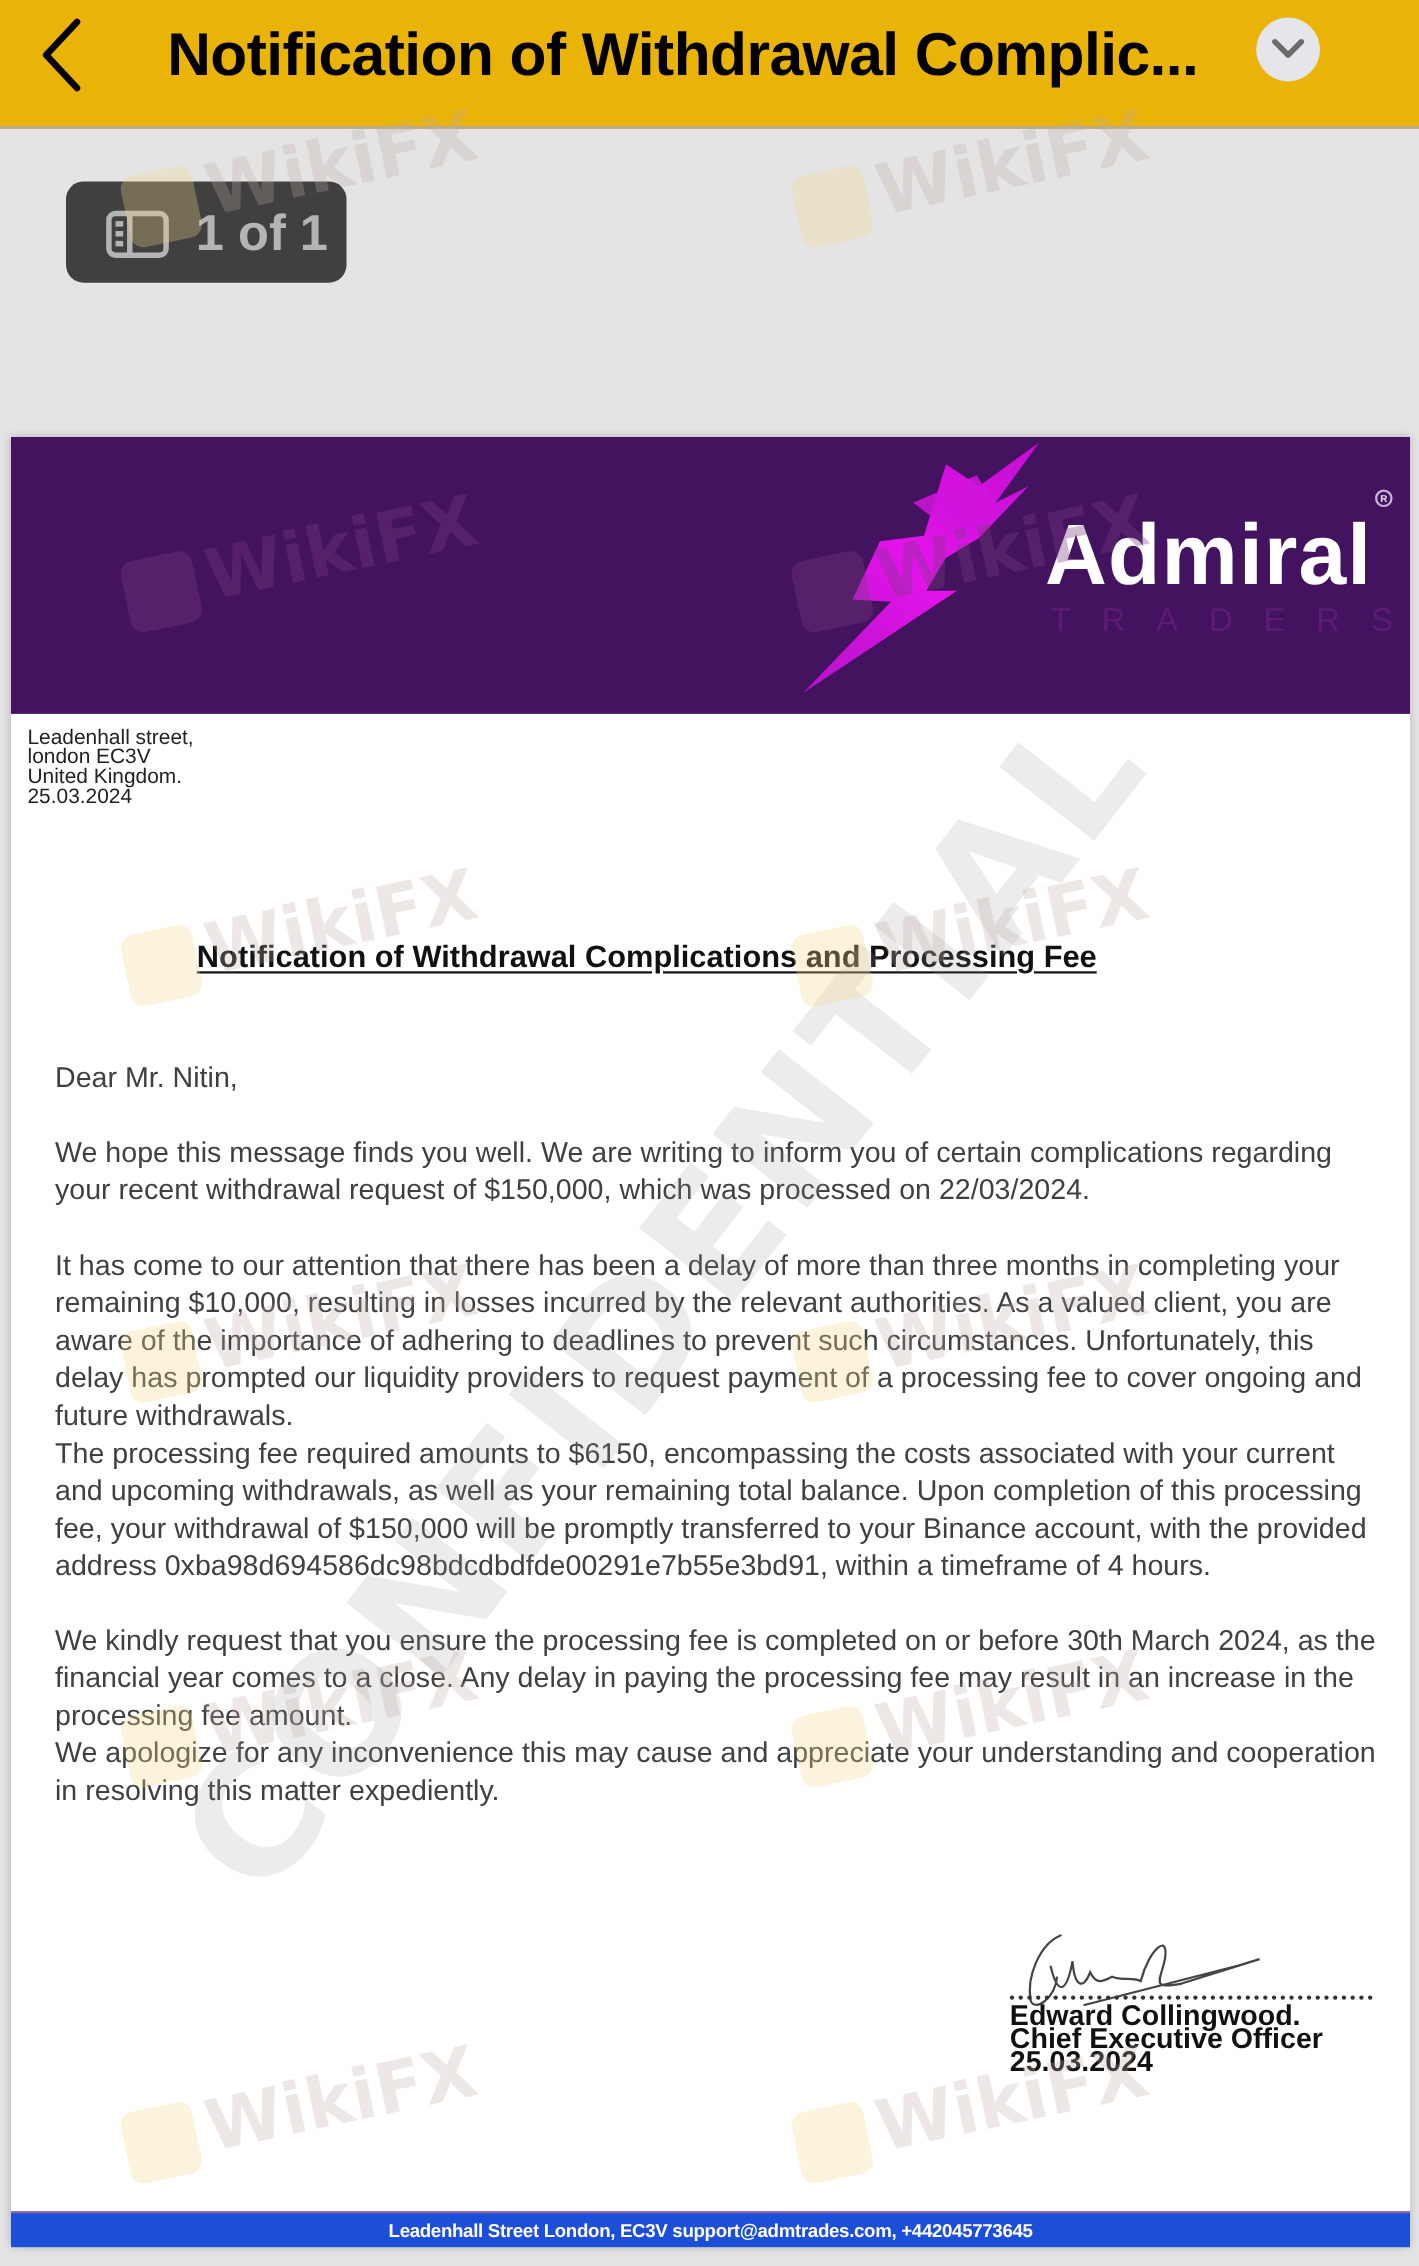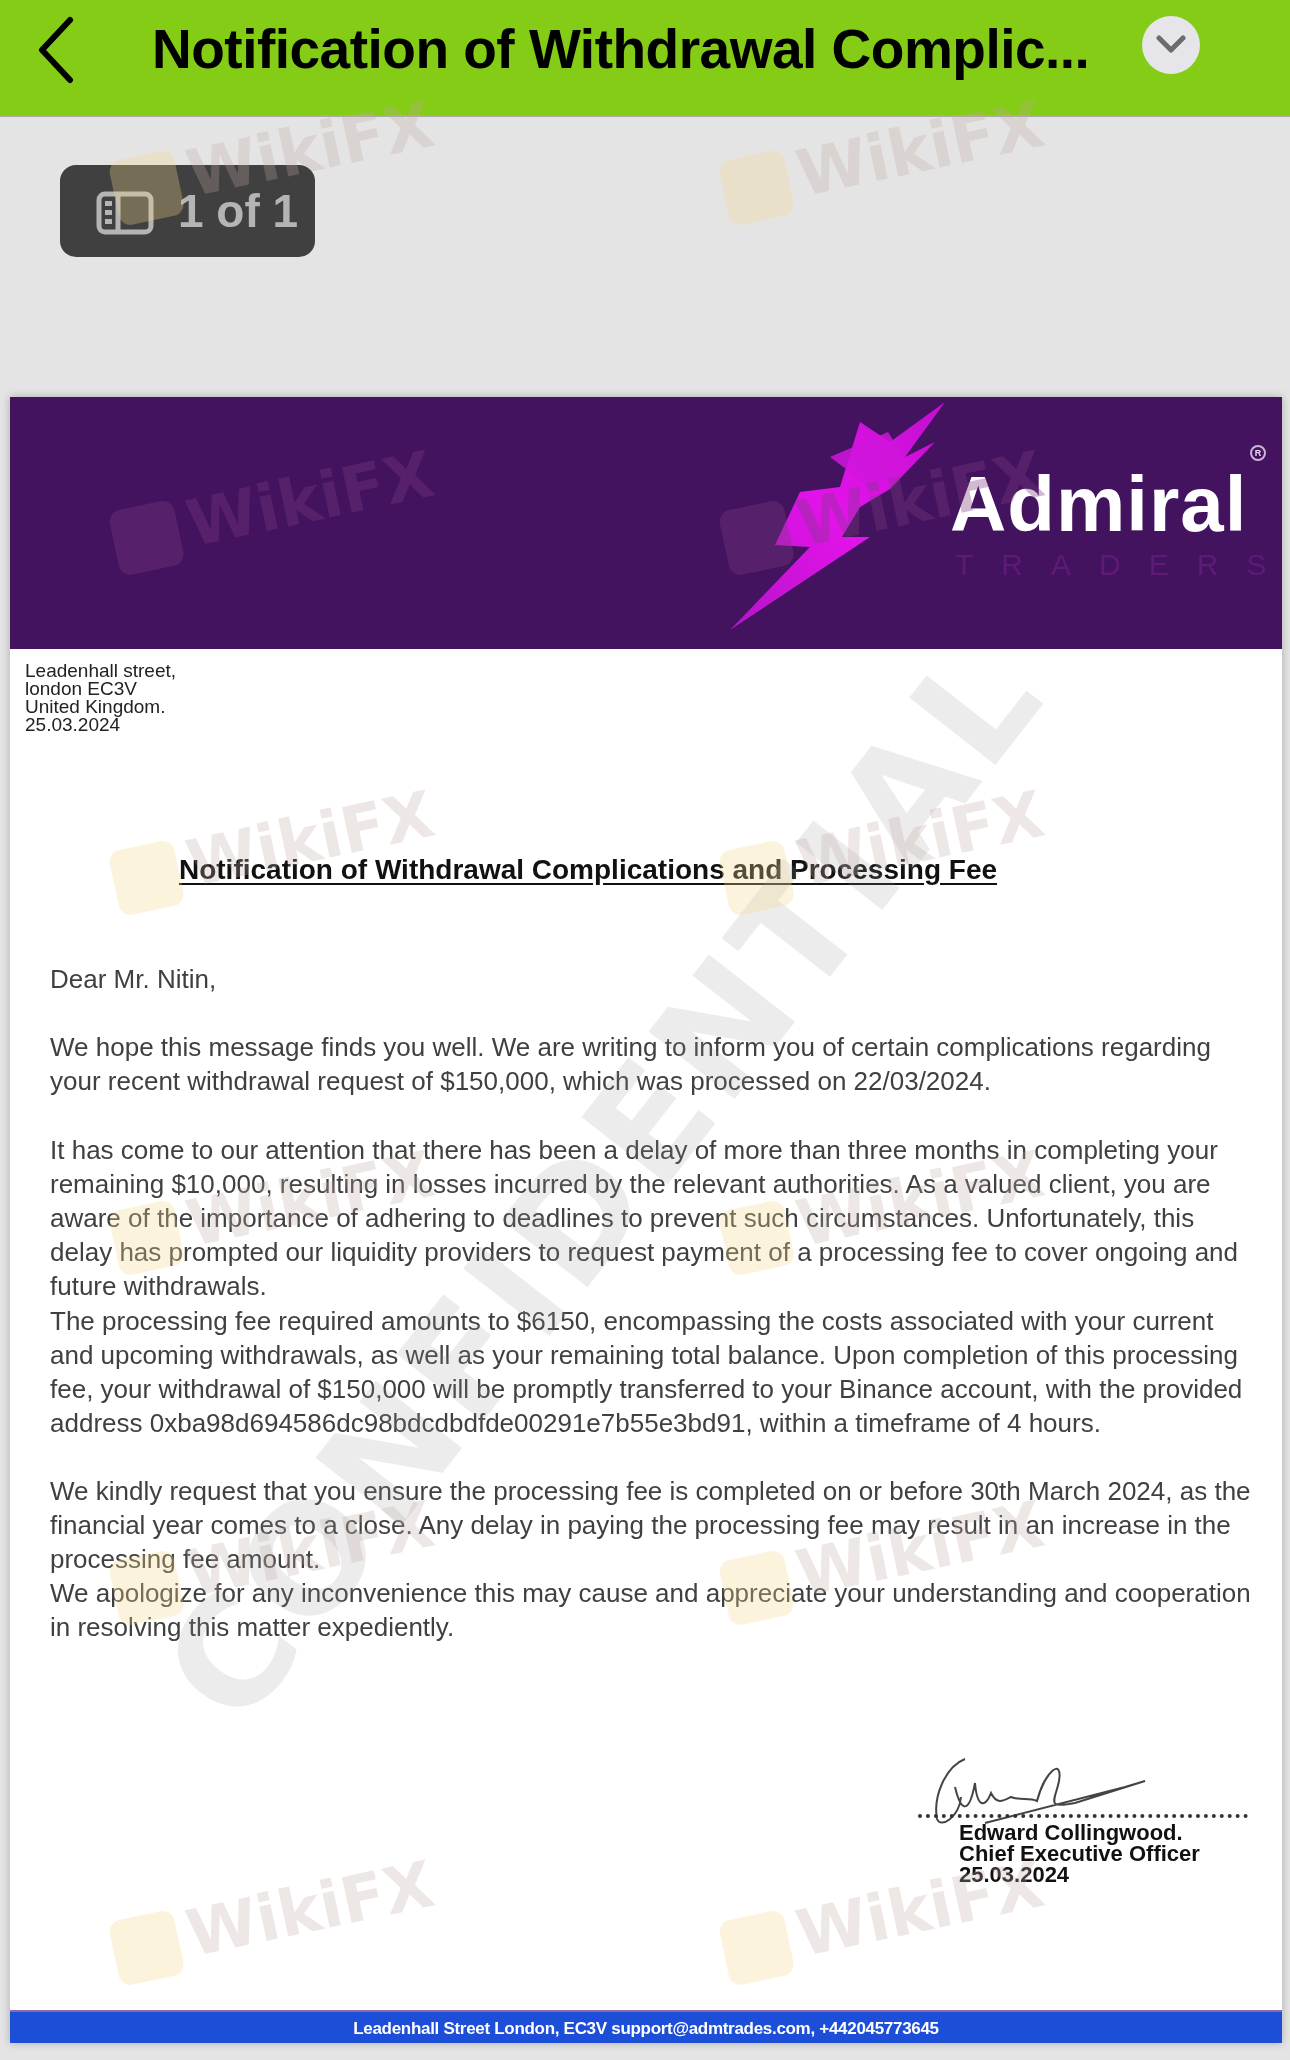--- a/index.html
+++ b/index.html
@@ -4,21 +4,21 @@
 <style>
   html, body { margin:0; padding:0; }
   body {
     width:1290px; height:2060px; overflow:hidden; position:relative;
     background:#e4e4e4;
     font-family:"Liberation Sans", sans-serif;
   }
   
   .navbar {
     position:absolute; left:0; top:0; width:1290px; height:115px;
-    background:#84cc16; border-bottom:2px solid #a9a9a9;
+    background:#eab308; border-bottom:2px solid #a9a9a9;
   }
   .back-btn {
     position:absolute; left:30px; top:14px; width:60px; height:70px; cursor:pointer;
   }
   .nav-title {
     position:absolute; left:152px; top:14px; width:970px;
     font-size:55px; font-weight:bold; color:#000; line-height:70px;
     letter-spacing:-0.5px; white-space:nowrap; overflow:hidden;
   }
   .nav-dropdown {
@@ -85,22 +85,22 @@
   .p4 { top:1077px; }
   .p5 { top:1179px; }
   .p6 { top:1247px; }
 
   .signature-svg { position:absolute; left:915px; top:1360px; }
   .sig-dots {
     position:absolute; left:908px; top:1417px; width:330px; height:0;
     border-top:4px dotted #333;
   }
   .sig-block {
-    position:absolute; left:908px; top:1425px; font-size:22px; font-weight:bold;
-    line-height:21px; color:#111;margin-left:41px;
+    position:absolute; left:908px; top:1425px; font-size:26px; font-weight:bold;
+    line-height:21px; color:#111;
   }
 
   .footer-bar {
     position:absolute; left:0; top:1613px; width:1272px; height:33px;
     background:#1d4ed8; border-top:2px solid #8f6aa3;
     color:#ffffff; font-size:17px; font-weight:bold; text-align:center; line-height:33px;
     letter-spacing:-0.3px;
   }
 
   

